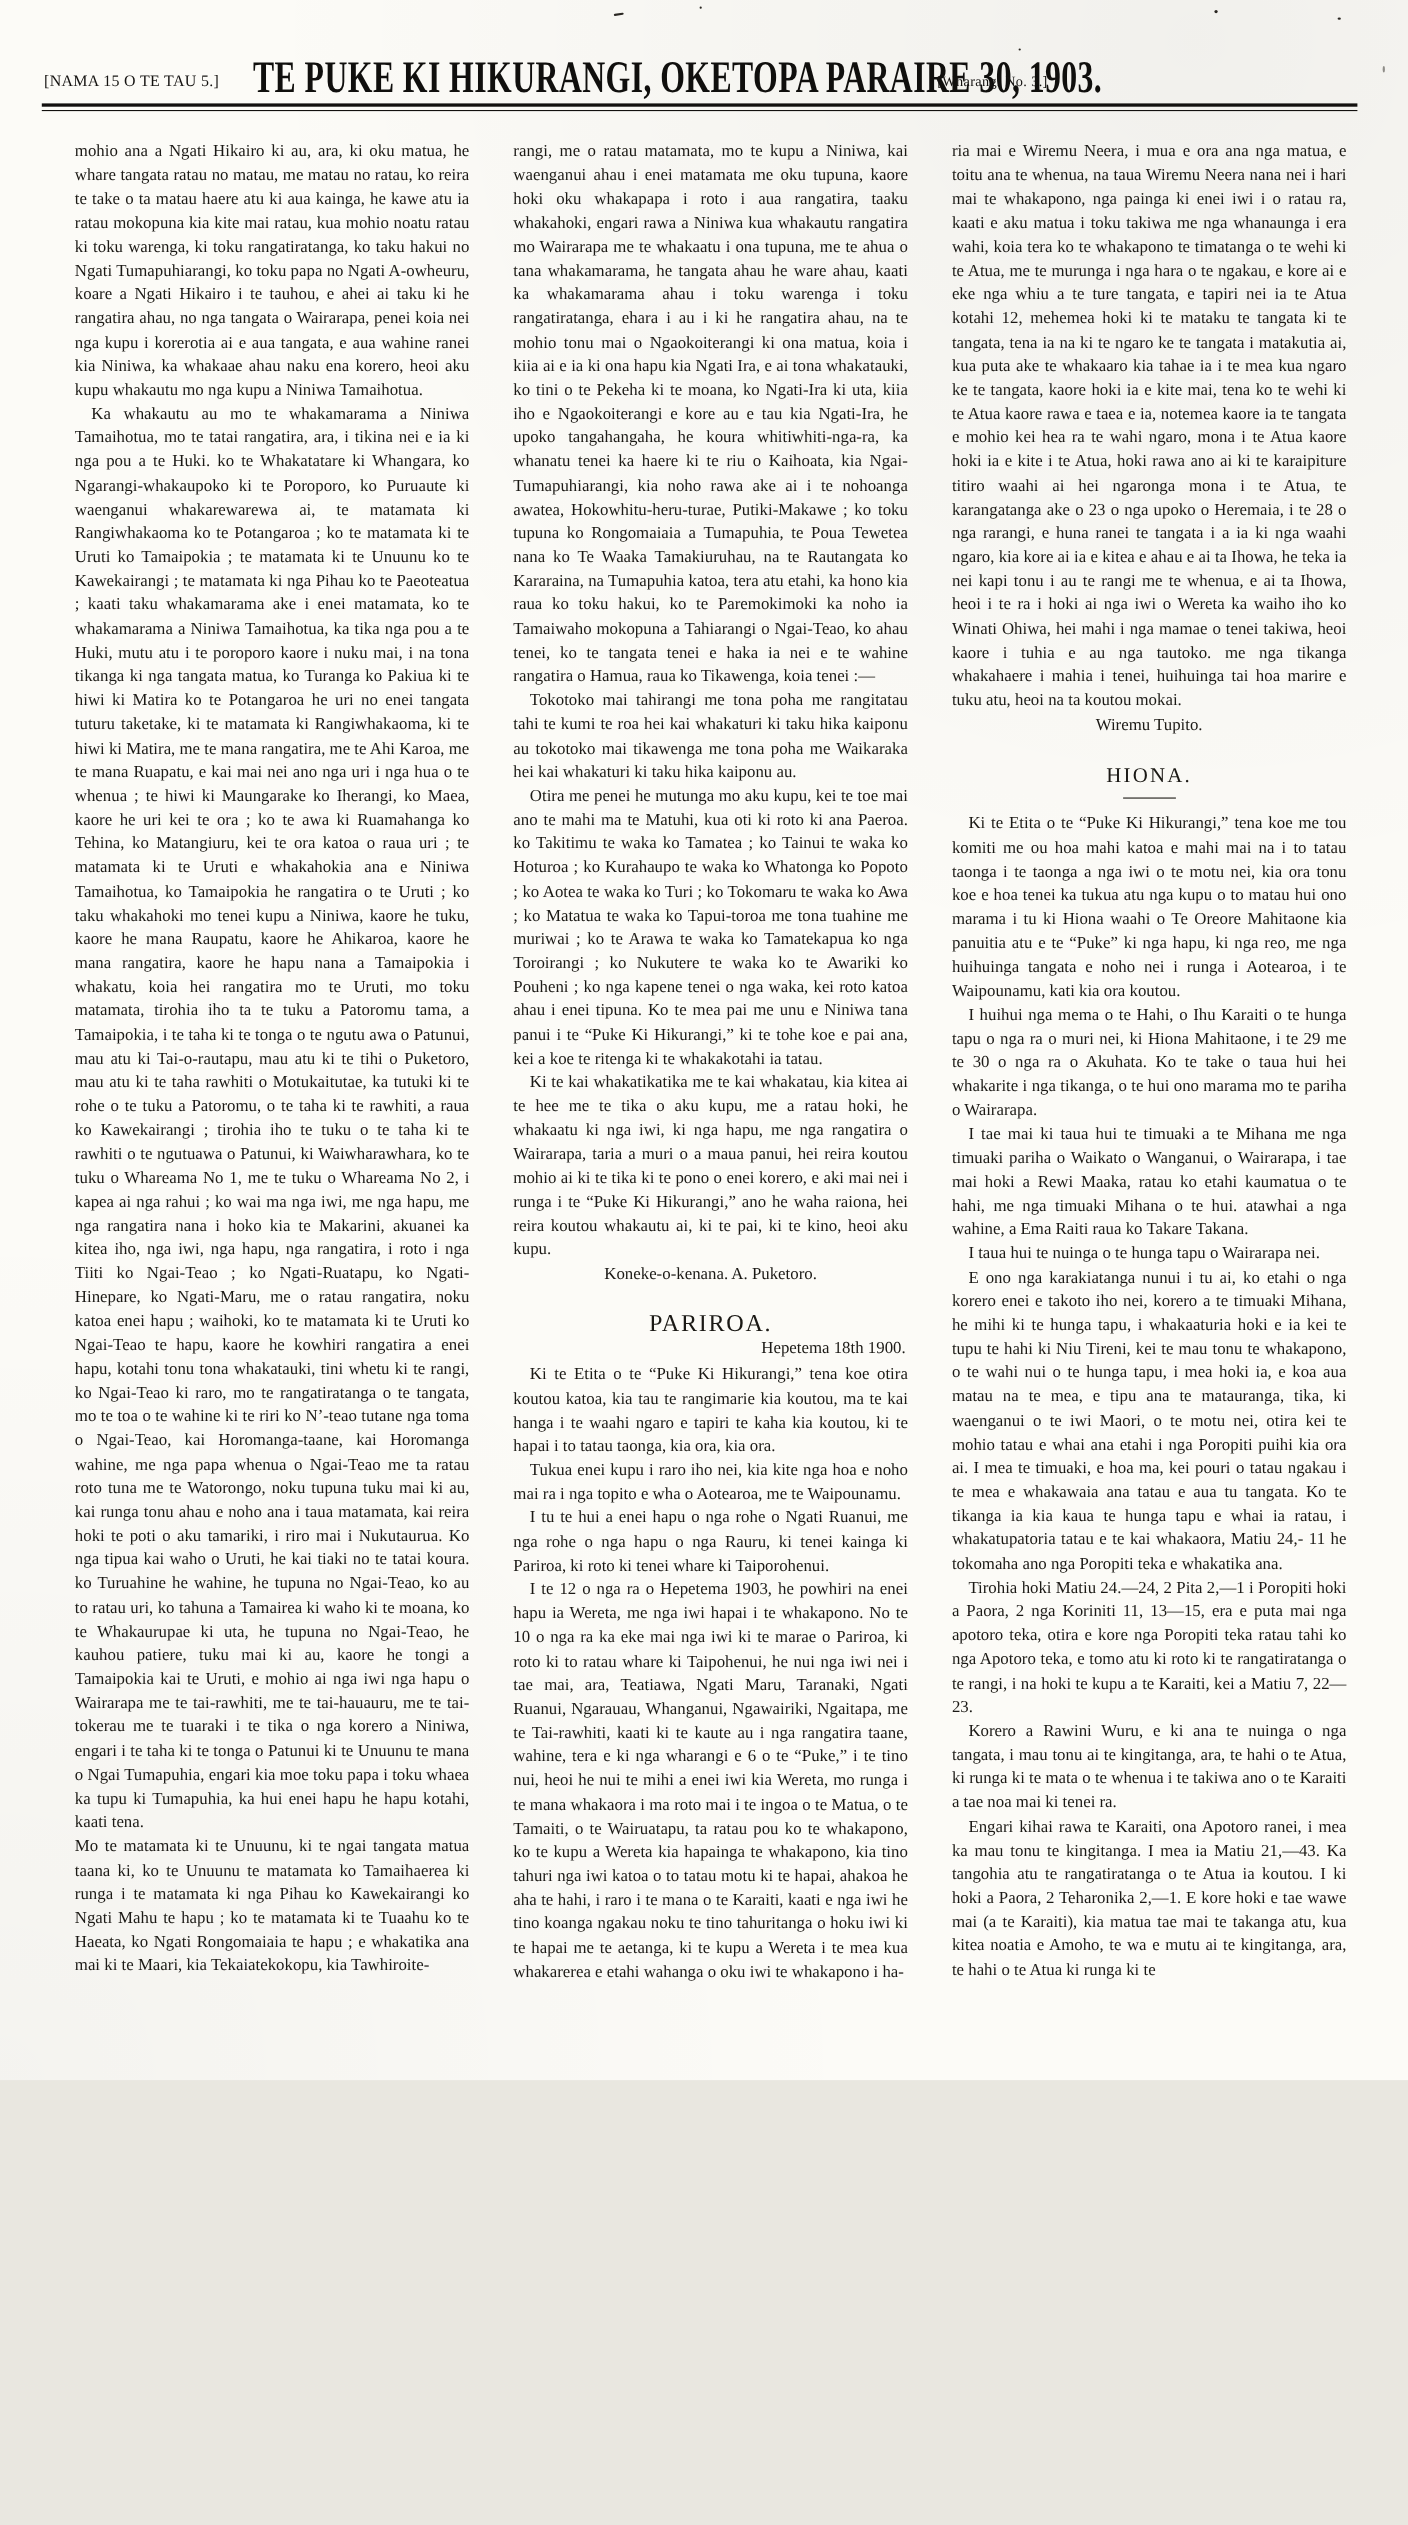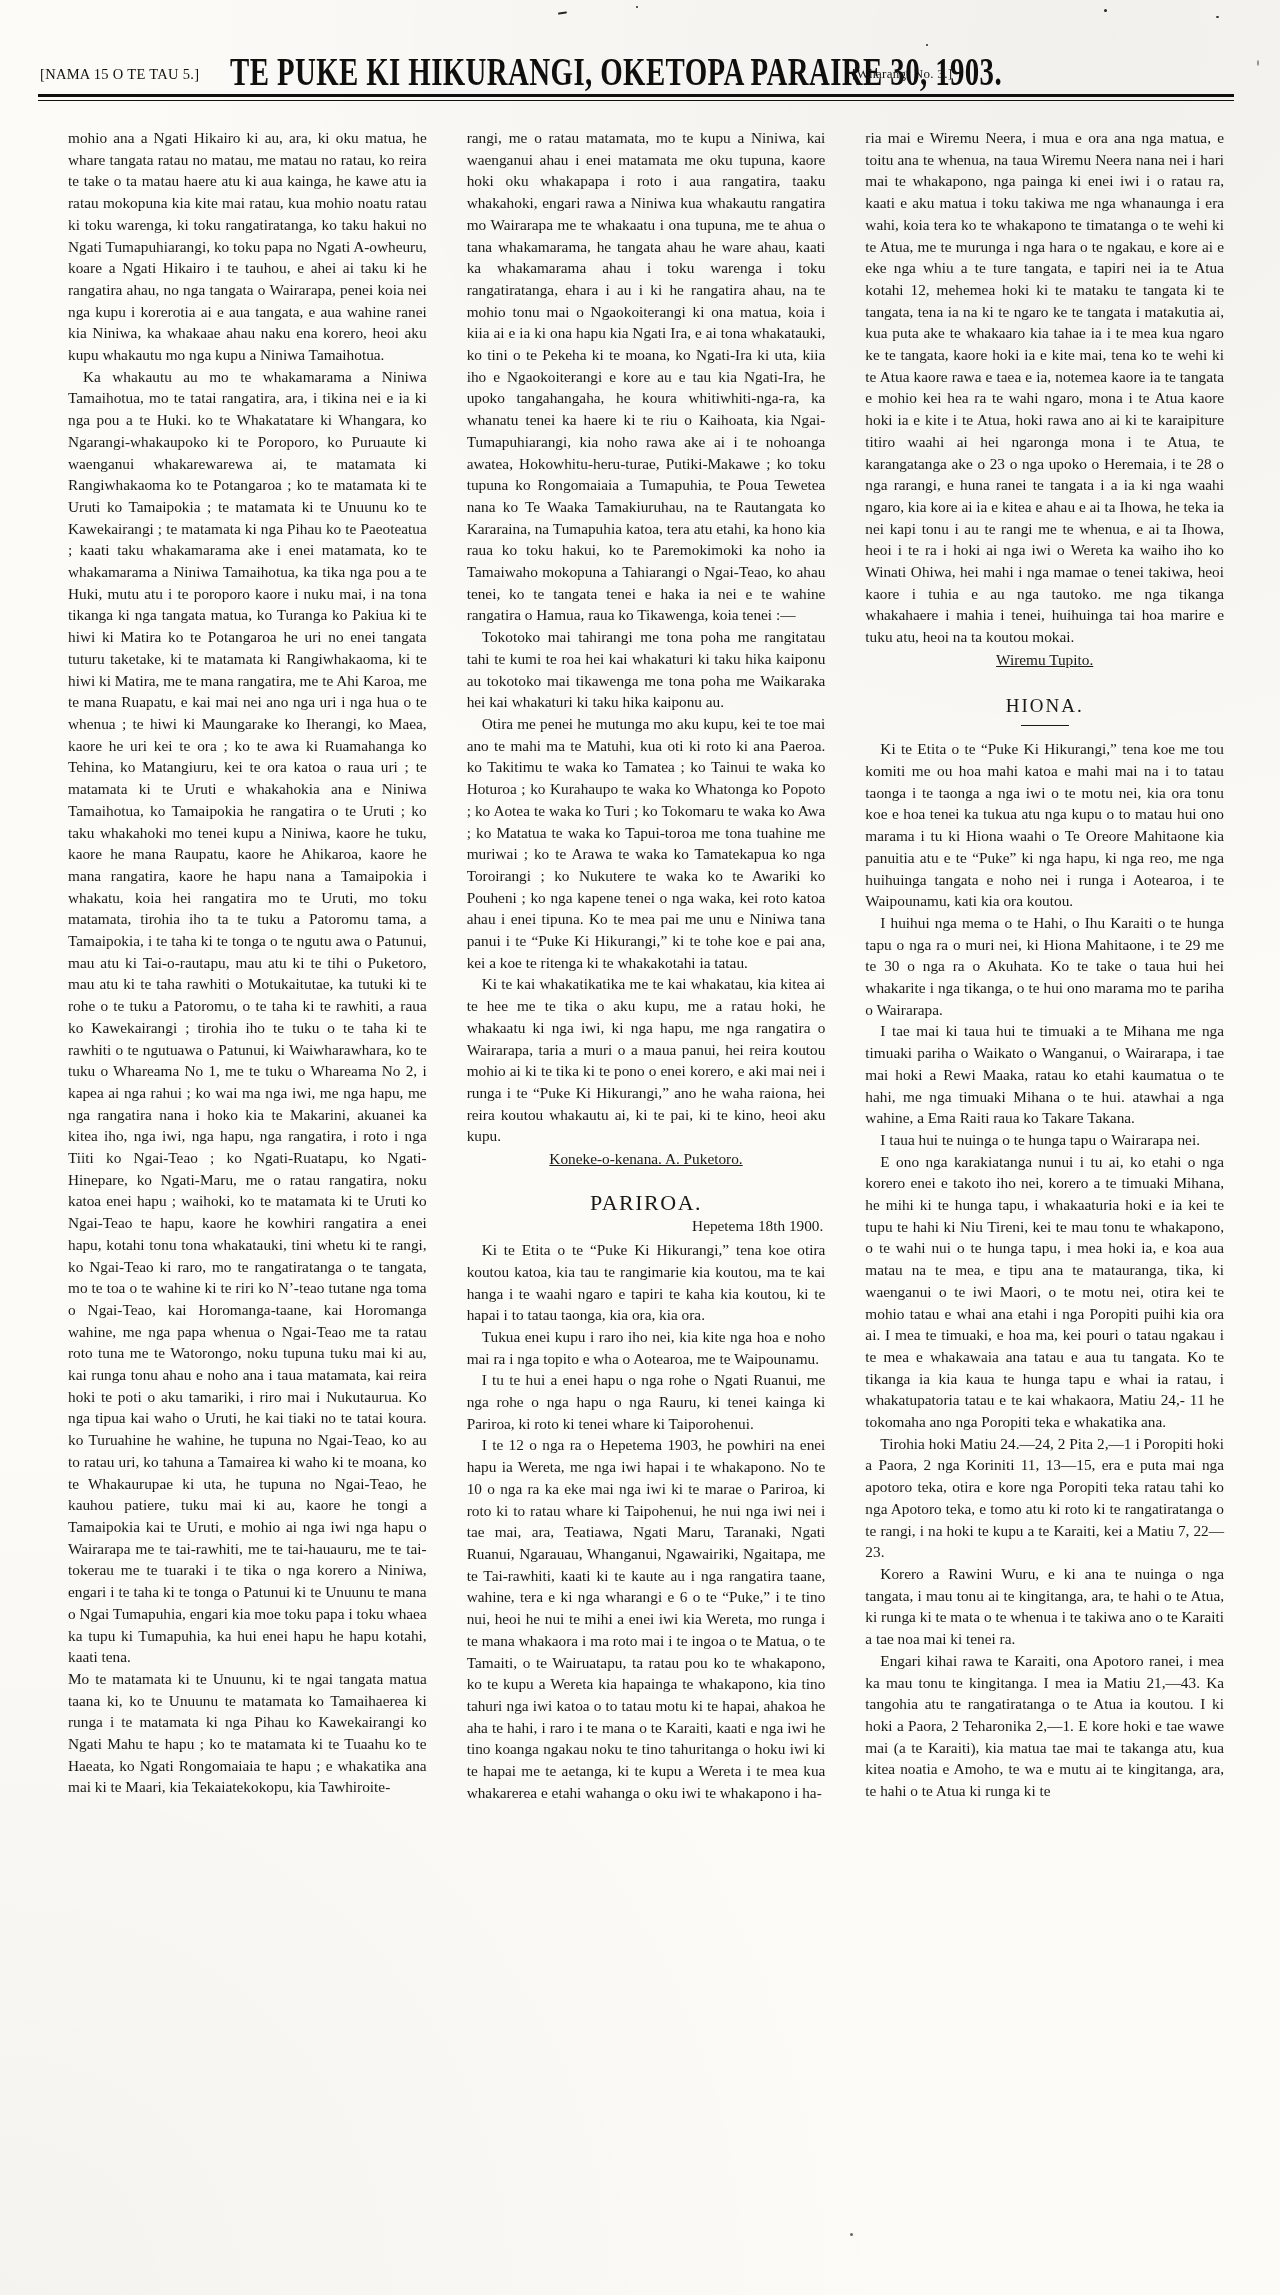--- a/index.html
+++ b/index.html
@@ -1,34 +1,34 @@
 <!DOCTYPE html>
 <html><head>
 <meta charset="utf-8">
 <style>
   html,body{margin:0;padding:0;}
   body{width:1280px;height:2295px;background:#e9e7e0;font-family:"Liberation Serif","DejaVu Serif",serif;}
-  .page{position:relative;width:1280px;height:2295px;background:#fcfbf7;color:#171512;overflow:hidden;
+  .page{position:relative;width:1280px;height:1891px;background:#fcfbf7;color:#171512;overflow:hidden;
         background-image:radial-gradient(circle at 85% 2%, rgba(0,0,0,.045), transparent 40%),
                          radial-gradient(circle at 0% 100%, rgba(0,0,0,.03), transparent 35%);}
   
   .hdr-small{position:absolute;font-size:15px;letter-spacing:.3px;white-space:nowrap;color:#141210;}
   .hdr-left{top:66px;left:40px;font-size:14.5px;}
   .hdr-right{top:66px;left:852px;font-size:13px;}
   .masthead{position:absolute;top:47px;left:230px;font-size:38px;font-weight:bold;white-space:nowrap;
             transform:scale(.76,1.08);transform-origin:left top;letter-spacing:.5px;color:#100f0d;}
   .double-rule{position:absolute;top:94px;left:38px;width:1196px;height:3px;
                border-top:3.5px solid #12100e;border-bottom:1.5px solid #12100e;}
   
   .cols{position:absolute;top:127px;left:68px;width:1156px;display:flex;gap:40px;}
   .col{width:370px;font-size:15.3px;line-height:21.7px;text-align:justify;color:#1b1915;}
   .blk{margin:0;}
   .para{text-indent:15px;}
   .para-cont{text-indent:0;}
-  .signature{text-align:center;text-indent:0;margin:1px 0 3px;text-decoration:underline;}
+  .signature{text-align:center;text-indent:0;margin:1px 0 3px;}
   .heading{text-align:center;text-indent:0;font-size:22px;letter-spacing:1.5px;margin:22px 0 2px;}
   .dateline{text-align:right;text-indent:0;margin:0 2px 2px 0;}
   .heading-ruled{text-align:center;text-indent:0;font-size:19px;letter-spacing:2px;margin:24px 0 12px;}
   .hrule{width:48px;border-top:1.5px solid #1b1915;margin:9px auto 0;}
   
   .speck{position:absolute;background:#2a2722;border-radius:50%;}
   .s1{top:12px;left:558px;width:9px;height:2px;border-radius:1px;transform:rotate(-8deg);}
   .s2{top:9px;left:1104px;width:3px;height:3px;}
   .s3{top:16px;left:1216px;width:3px;height:2px;}
   .s4{top:44px;left:926px;width:2px;height:2px;}

